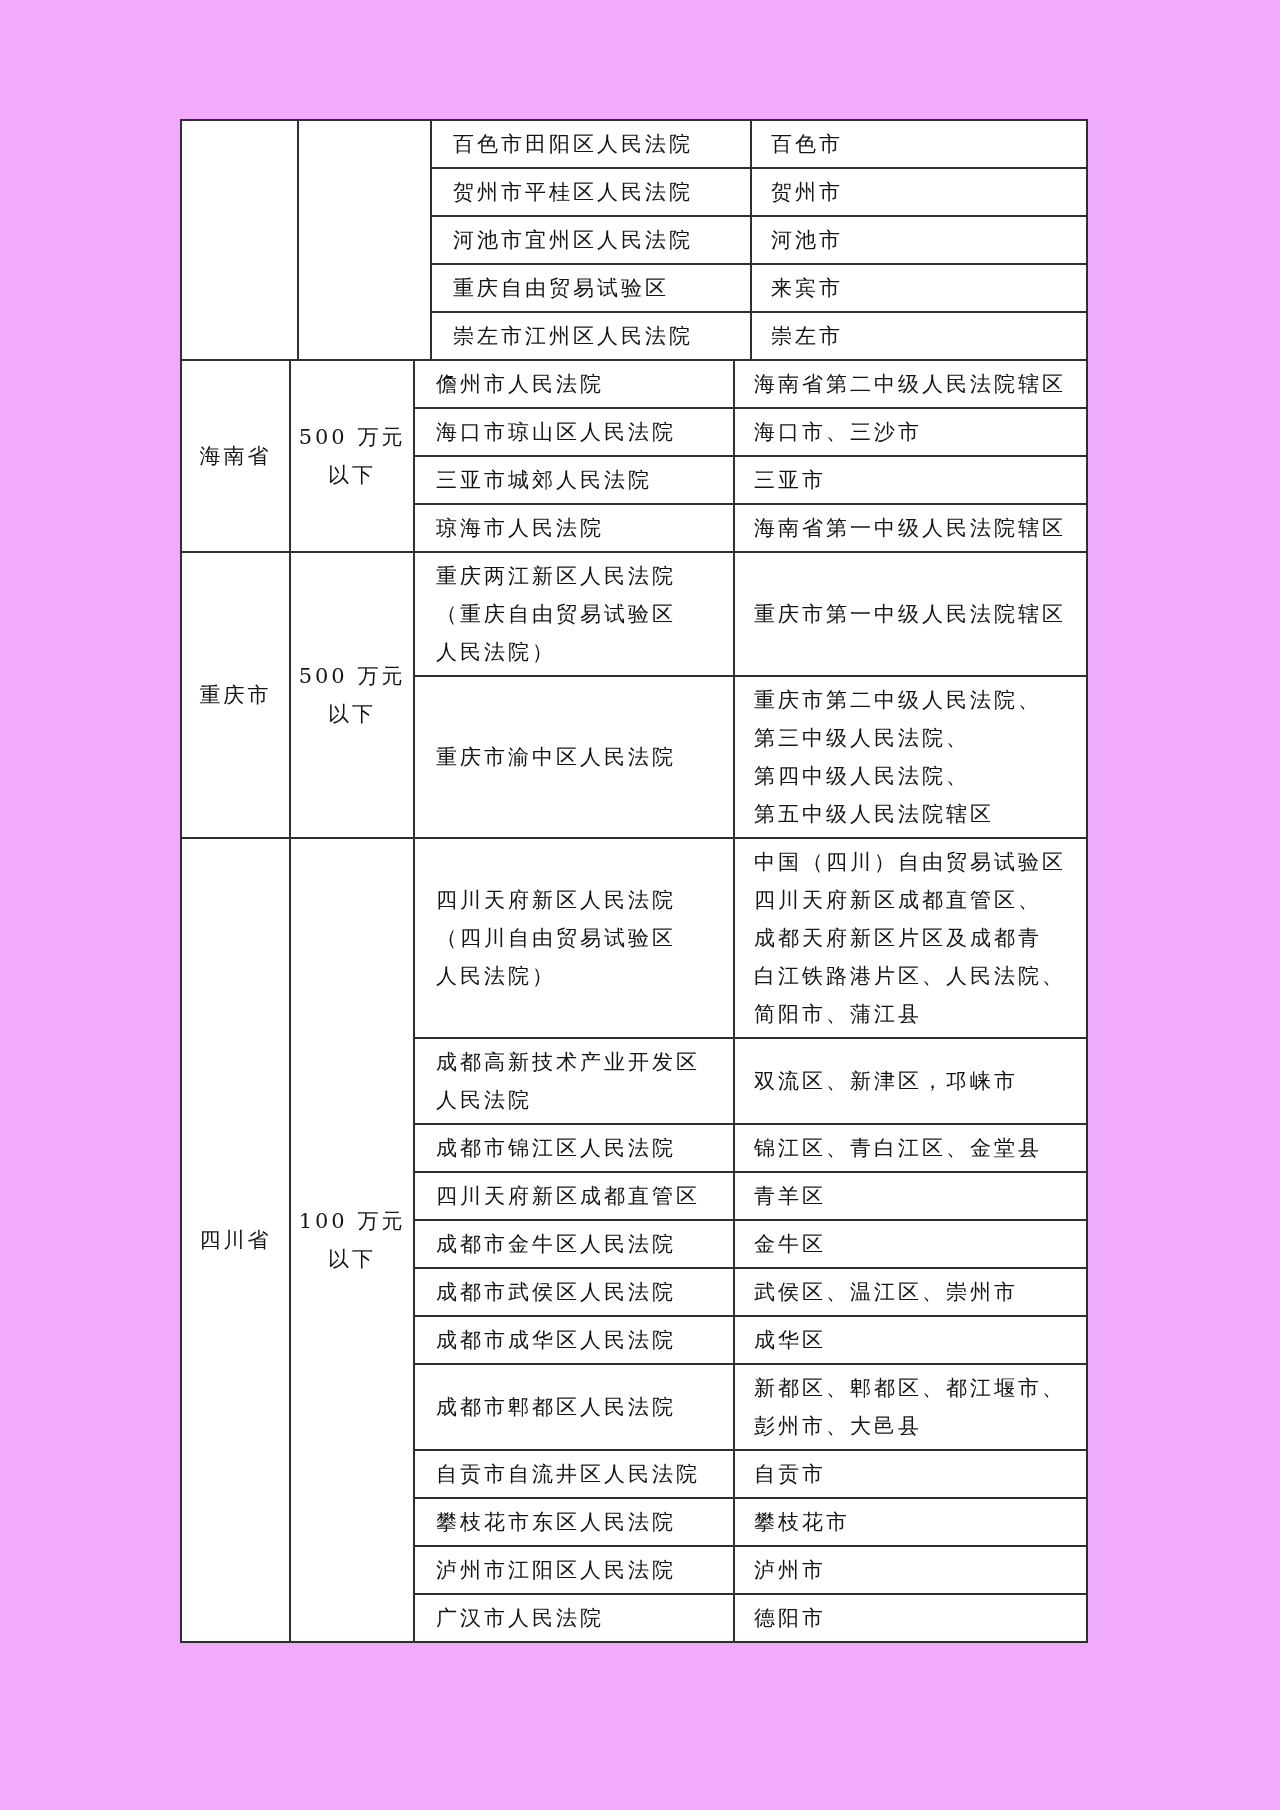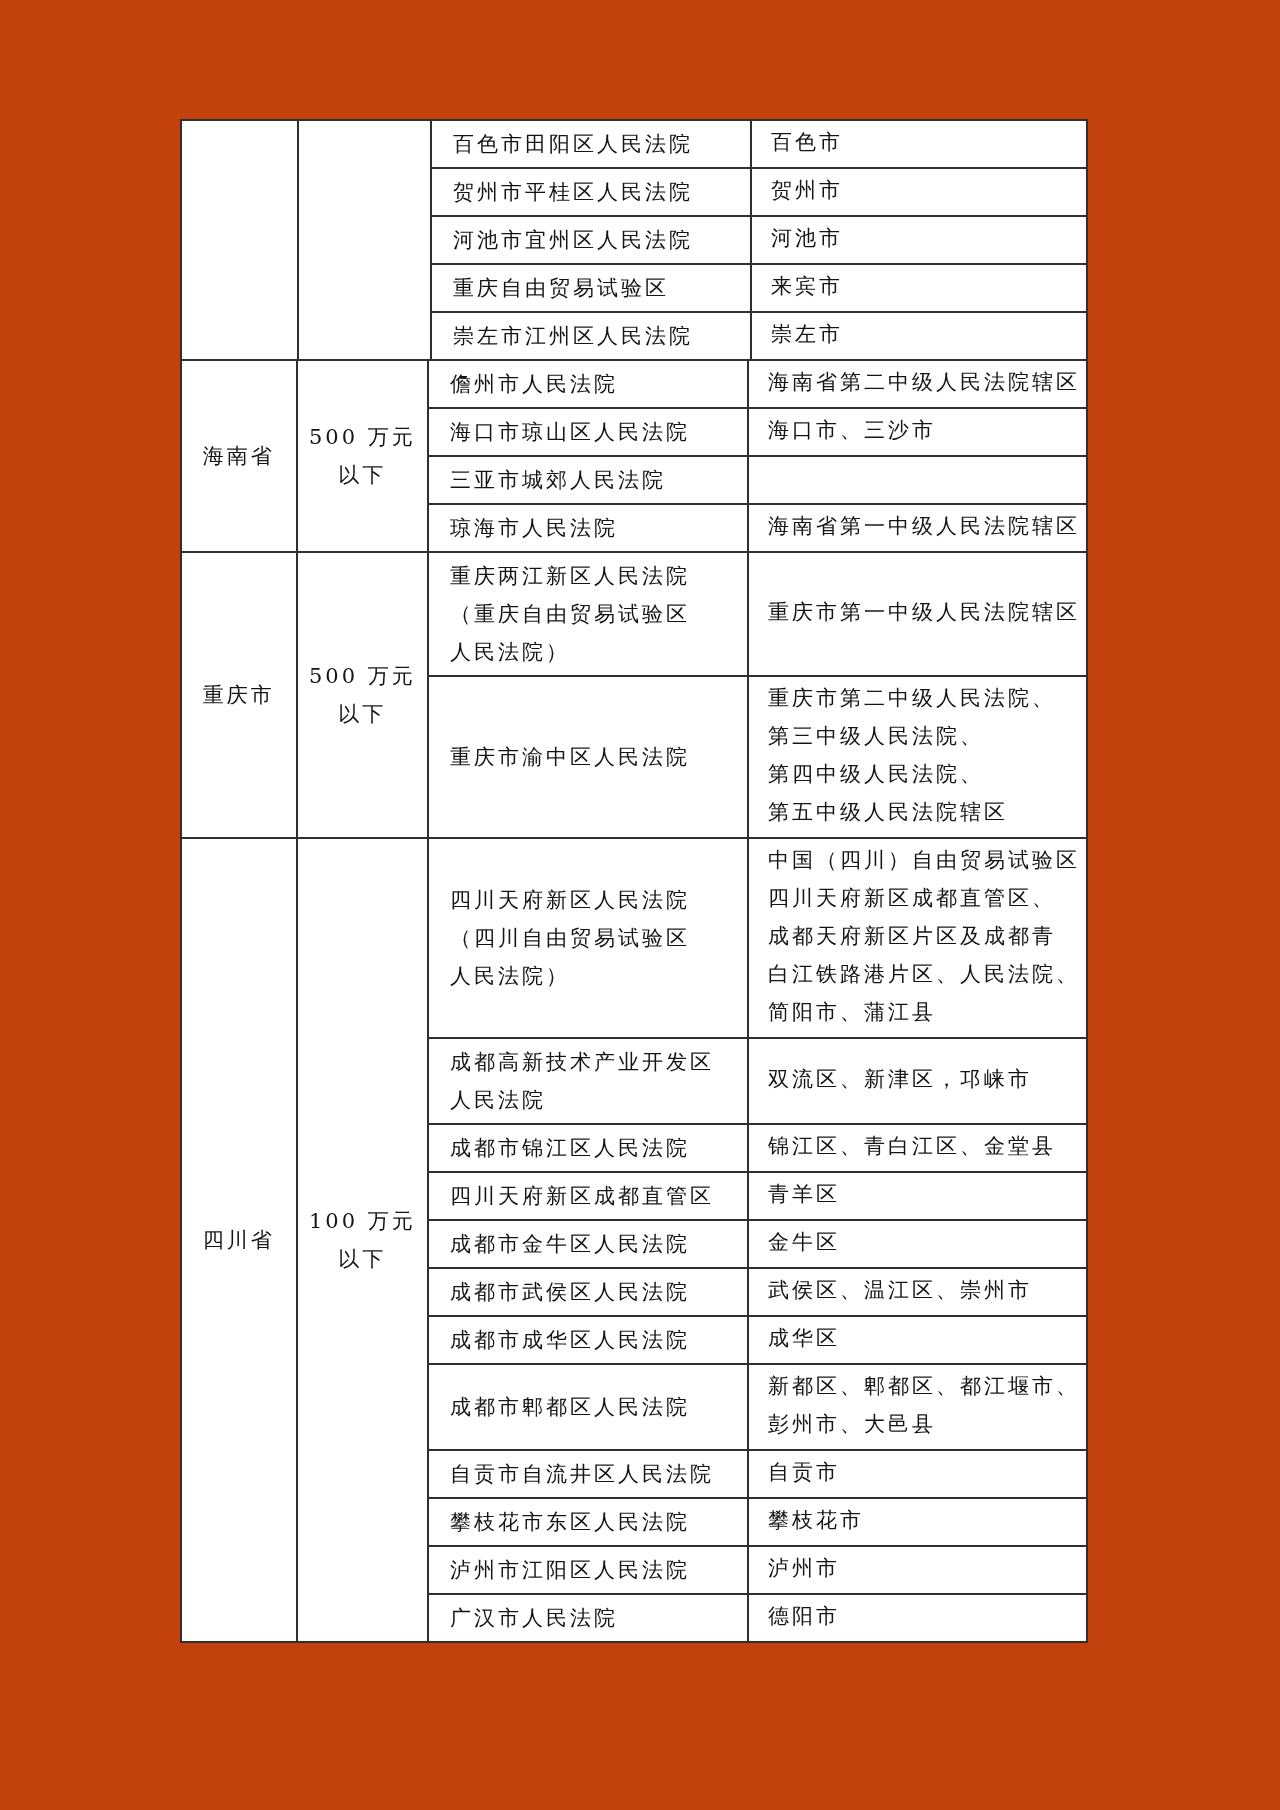--- a/index.html
+++ b/index.html
@@ -1,21 +1,21 @@
 <!DOCTYPE html>
 <html><head>
 <meta charset="utf-8">
 <style>
   * { margin: 0; padding: 0; box-sizing: border-box; }
   html, body { background: #ffffff; }
   .page {
     position: relative;
     width: 1280px;
     height: 1810px;
-    background: #c2410c;
+    background: #f0abfc;
     font-family: "DejaVu Serif", "Liberation Serif", serif;
     color: #141414;
     overflow: hidden;
   }
   .jtable {
     position: absolute;
     left: 180px;
     top: 119px;
     width: 908px;
     border: 2px solid #2f2f2f;
@@ -55,23 +55,22 @@
   }
   .row:last-child { border-bottom: none; }
   .col-court {
     width: 320px;
     border-right: 2px solid #2f2f2f;
     padding: 4px 6px 4px 21px;
     min-height: 46px;
   }
   .col-region {
     flex: 1;
-    padding: 4px 6px 4px 19px;
+    padding: 4px 20px 4px 19px;
     min-height: 46px;
-    font-family: Liberation Mono, monospace;
   }
   .line {
     font-size: 21px;
     line-height: 38px;
     letter-spacing: 3px;
     white-space: nowrap;
   }
 </style>
 </head>
 <body>
@@ -146,20 +145,23 @@
               <div class="line">海口市琼山区人民法院</div>
             </div>
             <div class="cell col-region">
               <div class="line">海口市、三沙市</div>
             </div>
           </div>
           <div class="row">
             <div class="cell col-court">
               <div class="line">三亚市城郊人民法院</div>
             </div>
+            <div class="cell col-region">
+              <div class="line">三亚市</div>
+            </div>
           </div>
           <div class="row">
             <div class="cell col-court">
               <div class="line">琼海市人民法院</div>
             </div>
             <div class="cell col-region">
               <div class="line">海南省第一中级人民法院辖区</div>
             </div>
           </div>
         </div>

